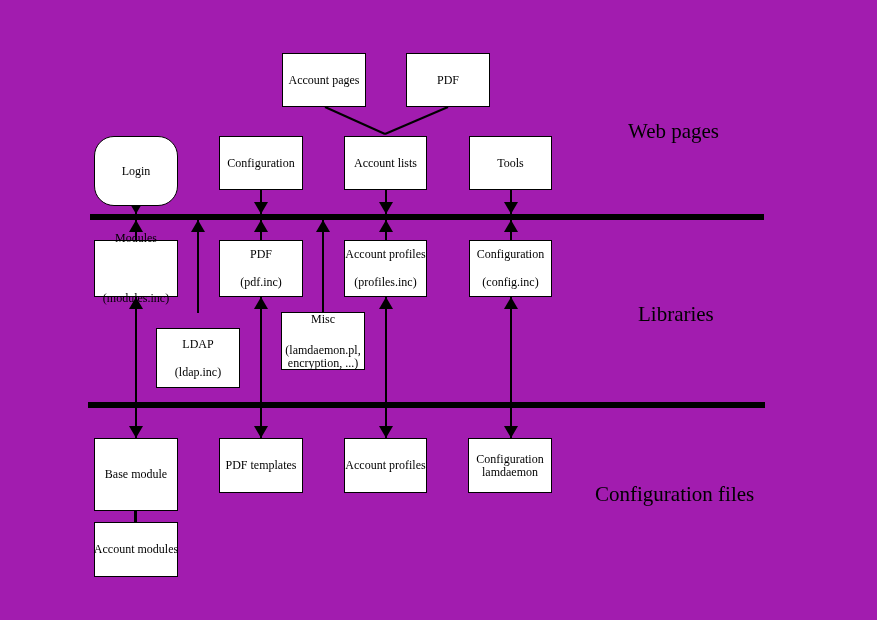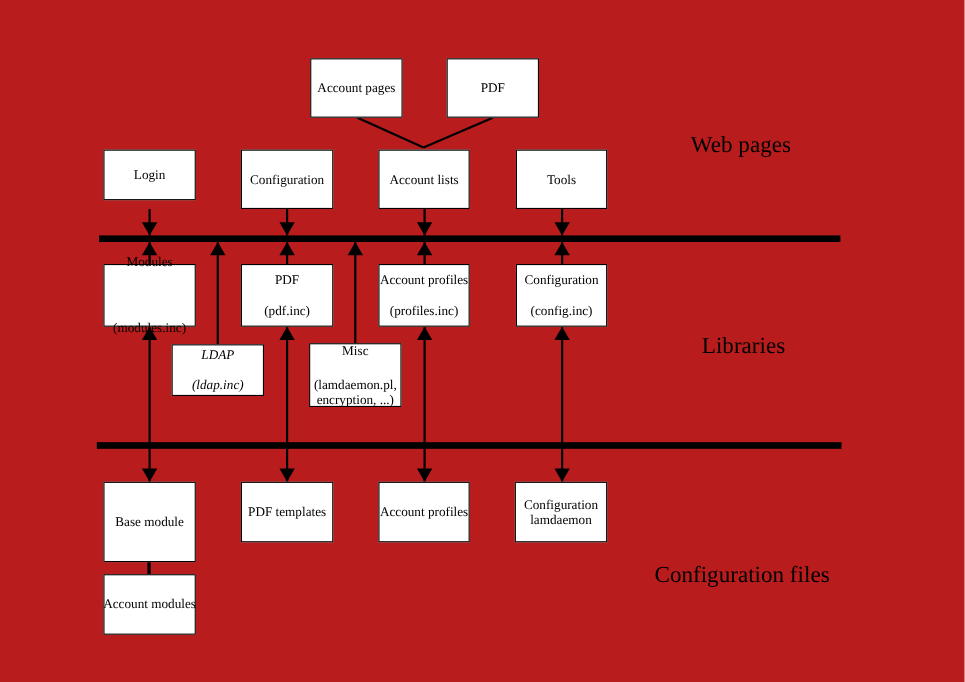--- a/index.html
+++ b/index.html
@@ -1,20 +1,20 @@
 <!DOCTYPE html>
 <html><head>
 <meta charset="utf-8">
 <style>
   html, body { margin: 0; padding: 0; background: #ffffff; }
   #canvas {
     position: relative;
     width: 877px;
     height: 620px;
-    background: #b91c1c;
+    background: #a21caf;
     font-family: "Liberation Serif", serif;
     color: #000;
     overflow: hidden;
   }
   .box {
     position: absolute;
     box-sizing: border-box;
     border: 1px solid #000;
     background: #fff;
     display: flex;
@@ -100,21 +100,21 @@
 
   <div class="vline" style="left:134px; top:493px; height:29px; width:3px;"></div>
 
   <div class="box" style="left:282px; top:53px; width:84px; height:54px;">
     <span>Account pages</span>
   </div>
   <div class="box" style="left:406px; top:53px; width:84px; height:54px;">
     <span>PDF</span>
   </div>
 
-  <div class="box" style="left:94px; top:136px; width:84px; height:46px;">
+  <div class="box" style="left:94px; top:136px; width:84px; height:70px;border-radius:20px;">
     <span>Login</span>
   </div>
   <div class="box" style="left:219px; top:136px; width:84px; height:54px;">
     <span>Configuration</span>
   </div>
   <div class="box" style="left:344px; top:136px; width:83px; height:54px;">
     <span>Account lists</span>
   </div>
   <div class="box" style="left:469px; top:136px; width:83px; height:54px;">
     <span>Tools</span>
@@ -130,21 +130,21 @@
   </div>
   <div class="box" style="left:344px; top:240px; width:83px; height:57px;">
     <span>Account profiles</span>
     <span class="gap">(profiles.inc)</span>
   </div>
   <div class="box" style="left:469px; top:240px; width:83px; height:57px;">
     <span>Configuration</span>
     <span class="gap">(config.inc)</span>
   </div>
 
-  <div class="box" style="left:156px; top:313px; width:84px; height:47px;font-style:italic;">
+  <div class="box" style="left:156px; top:328px; width:84px; height:60px;">
     <span>LDAP</span>
     <span class="gap">(ldap.inc)</span>
   </div>
   <div class="box" style="left:281px; top:312px; width:84px; height:58px;">
     <span>Misc</span>
     <span class="smallgap">(lamdaemon.pl,</span>
     <span>encryption, ...)</span>
   </div>
 
   <div class="box" style="left:94px; top:438px; width:84px; height:73px;">
@@ -160,15 +160,15 @@
     <span>Configuration</span>
     <span>lamdaemon</span>
   </div>
 
   <div class="box" style="left:94px; top:522px; width:84px; height:55px;text-align:center;">
     <span>Account modules</span>
   </div>
 
   <div class="section-label" style="left:628px; top:119px;">Web pages</div>
   <div class="section-label" style="left:638px; top:302px;">Libraries</div>
-  <div class="section-label" style="left:595px; top:510px;">Configuration files</div>
+  <div class="section-label" style="left:595px; top:482px;">Configuration files</div>
 
 </div>
 
 </body></html>

